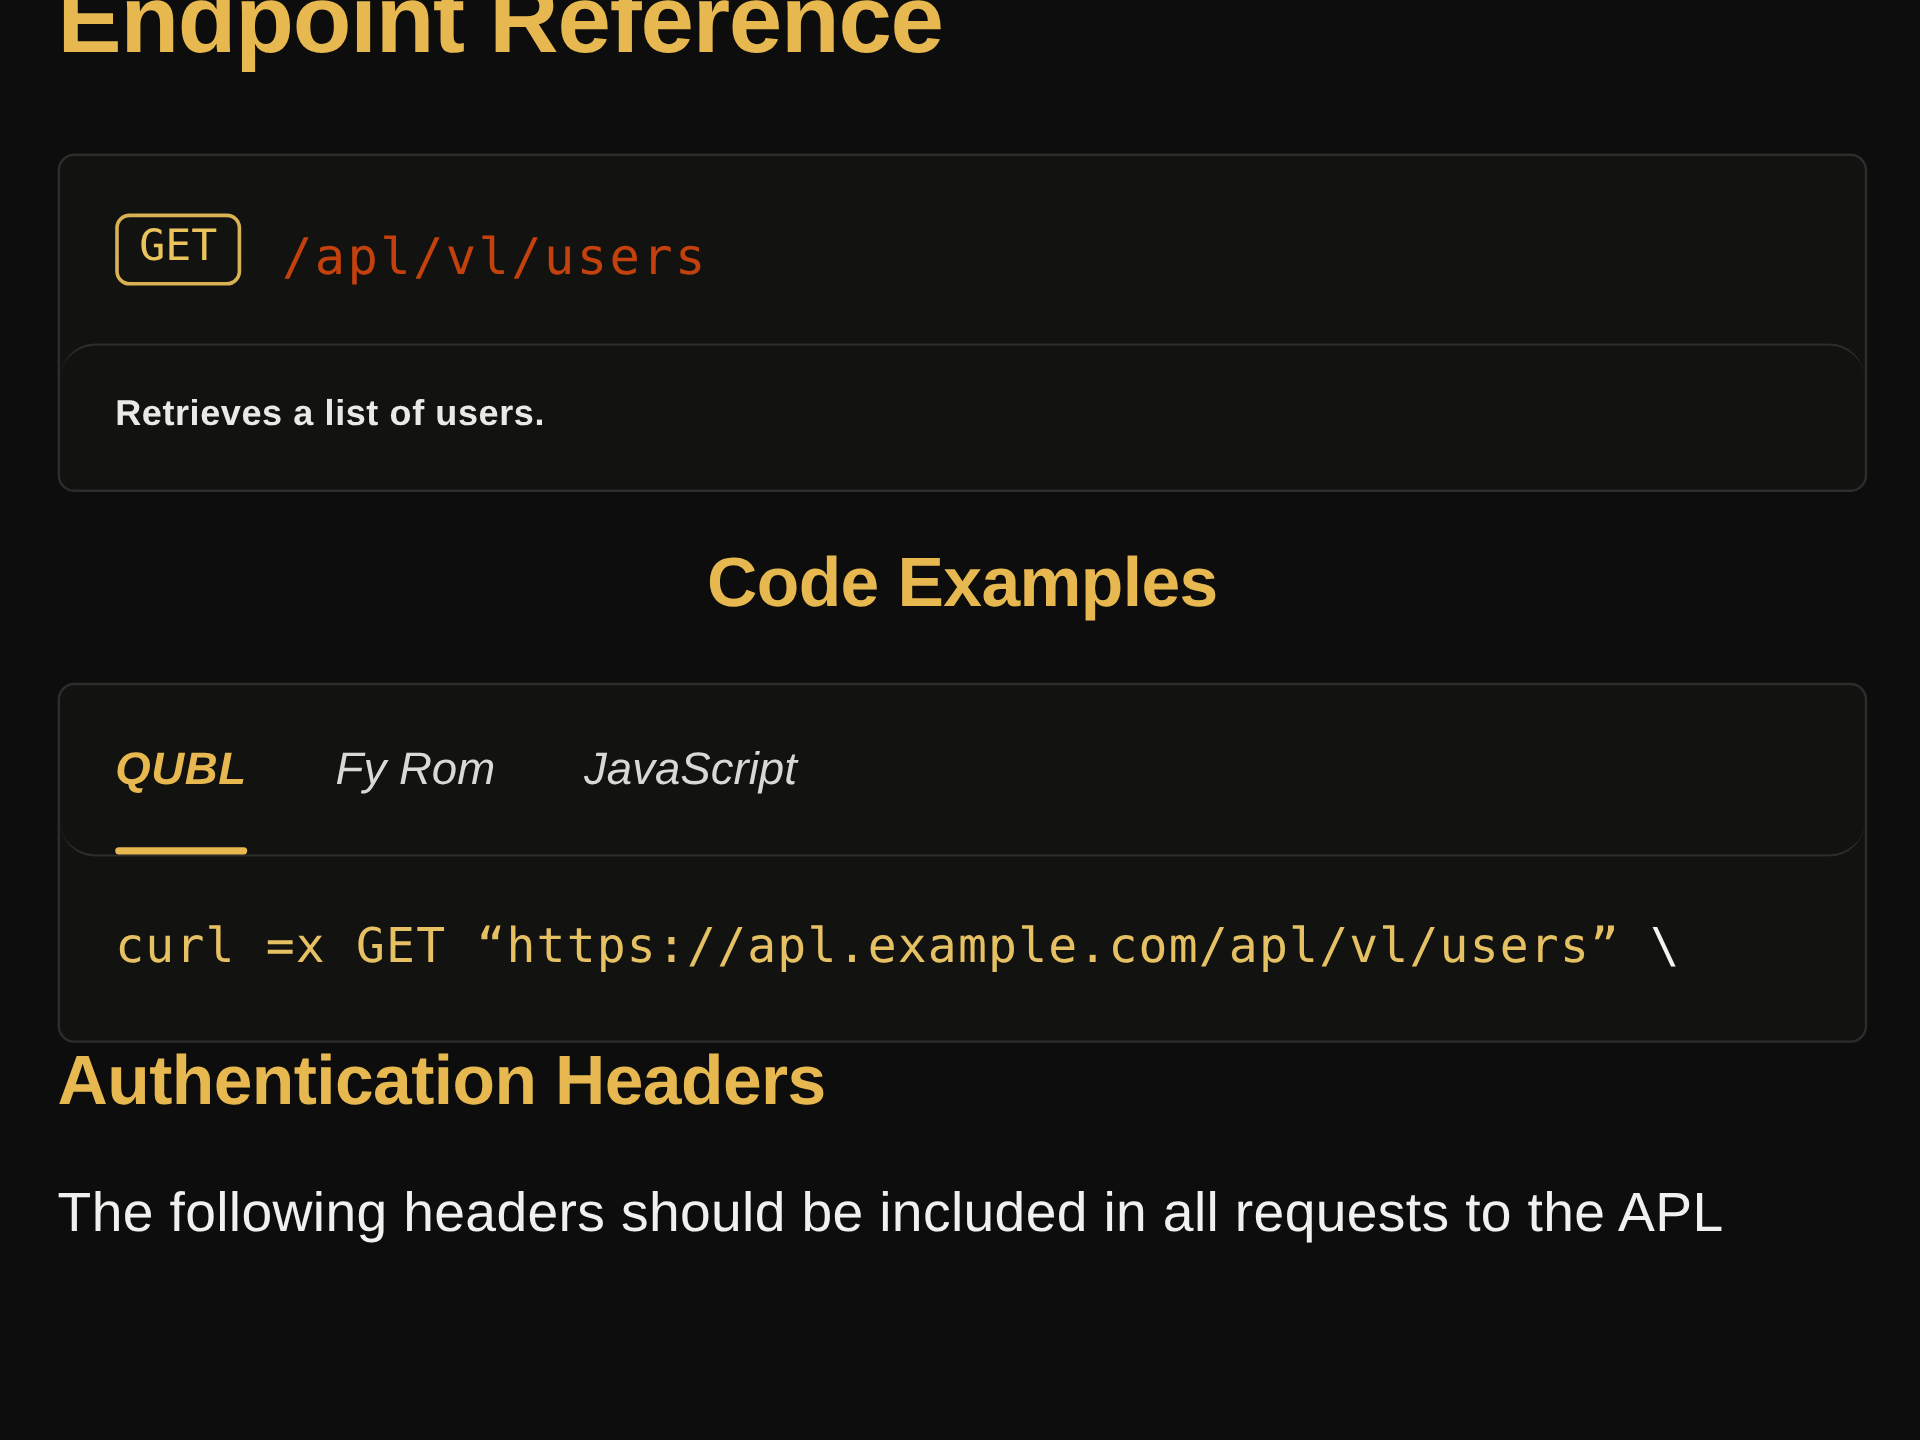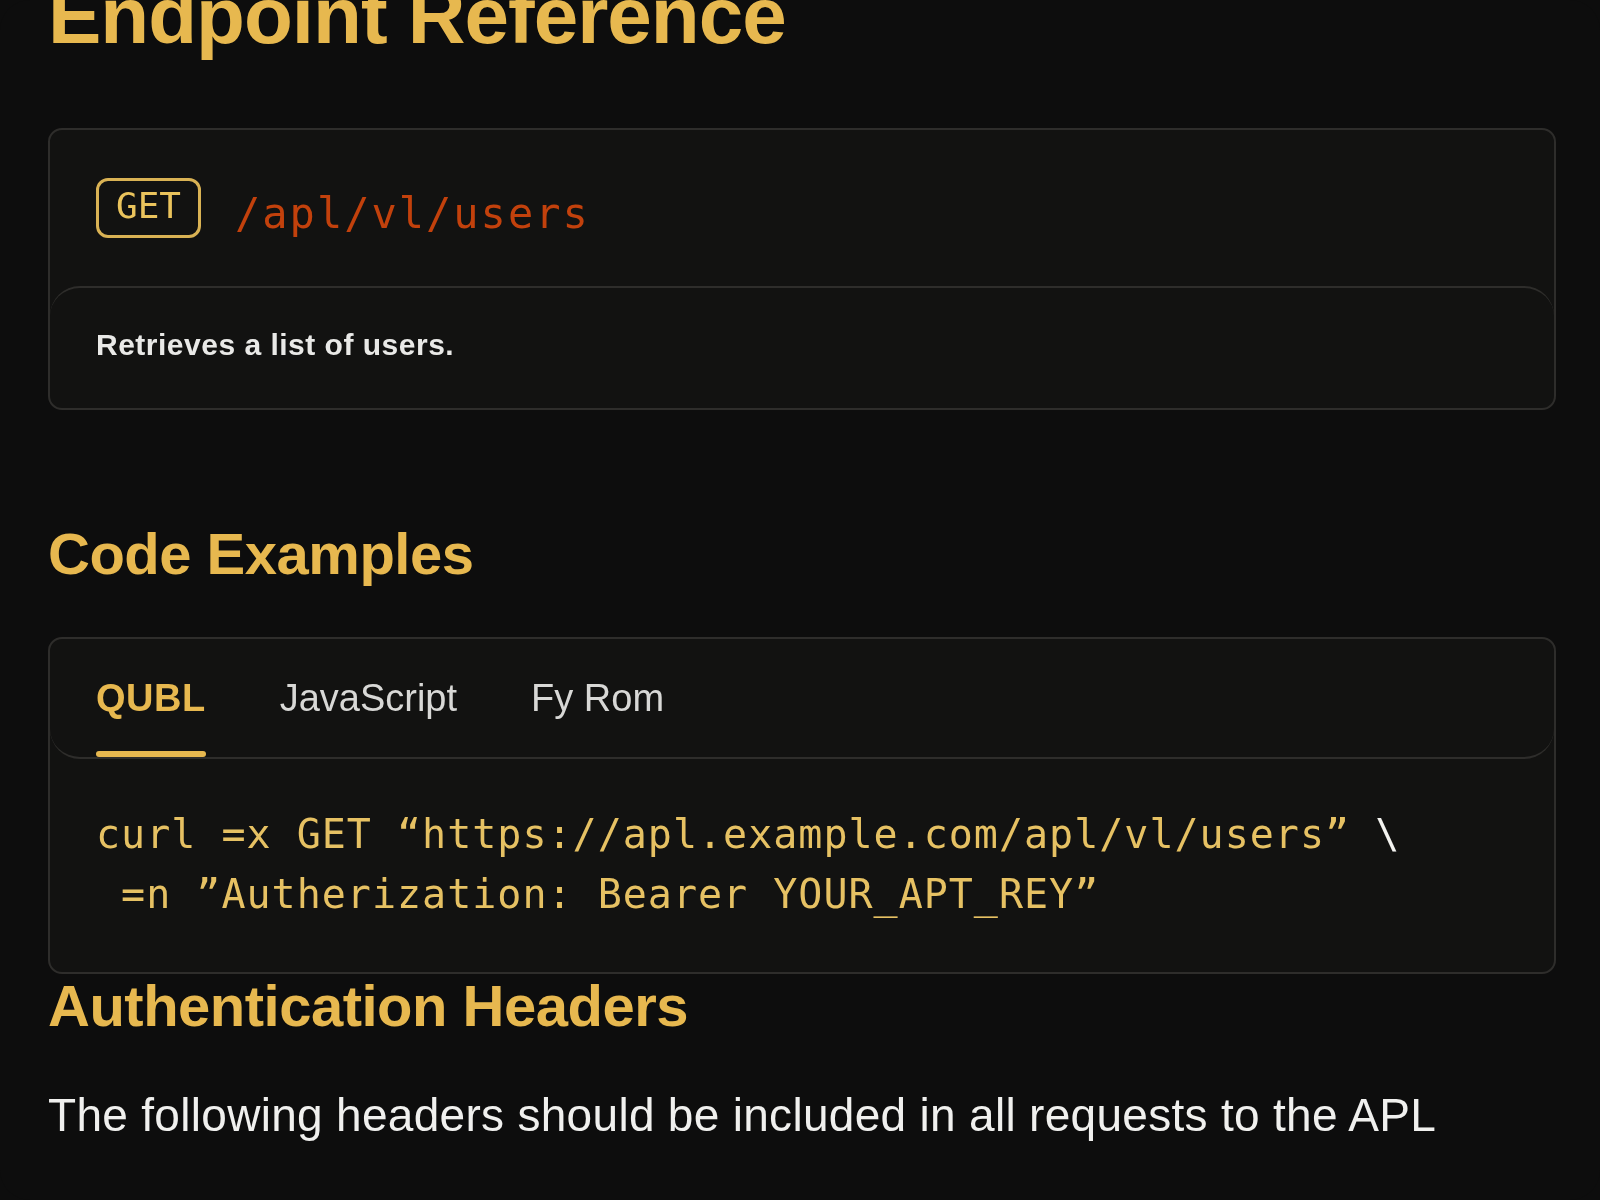--- a/index.html
+++ b/index.html
@@ -23,21 +23,21 @@
     letter-spacing: -1px;
     color: #e7b84f;
   }
   .h2 {
     font-size: 58px;
     line-height: 1.1;
     font-weight: 700;
     letter-spacing: -0.5px;
     color: #e7b84f;
   }
-  .h2.code-examples { margin-top: 112px; }
+  .h2.code-examples { margin-top: 44px; text-align: center; }
   .h2.auth-headers  { }
 
   
   .card {
     border: 2px solid #2e2d2b;
     border-radius: 14px;
     background: #121211;
     width: 100%;
   }
   .endpoint-card { margin-top: 72px; }
@@ -75,22 +75,23 @@
     font-weight: bold;
   }
 
   
   .code-card { margin-top: 52px; }
   .tab-bar {
     display: flex;
     align-items: stretch;
     gap: 74px;
     padding: 0 46px;
-    height: 120px;
+    height: 143px;
     border-bottom: 2px solid #2e2d2b;
+    font-style: italic;
   }
   .tab {
     display: flex;
     align-items: center;
     font-size: 38px;
     color: #d8d8d6;
     position: relative;
     cursor: pointer;
   }
   .tab.active {
@@ -145,26 +146,26 @@
 
   <h2 class="h2 code-examples">Code Examples</h2>
 
   <div class="card code-card">
     <div class="tab-bar">
       <div class="tab active">
         <span>QUBL</span>
         <span class="tab-underline"></span>
       </div>
       <div class="tab">
+        <span>Fy Rom</span>
+      </div>
+      <div class="tab">
         <span>JavaScript</span>
       </div>
-      <div class="tab">
-        <span>Fy Rom</span>
-      </div>
     </div>
-    <div class="code-block"><span class="code-line"><span>curl =x GET “https://apl.example.com/apl/vl/users” </span><span class="code-continuation">\</span></span><span class="code-line"> =n ”Autherization: Bearer YOUR_APT_REY”</span></div>
+    <div class="code-block"><span class="code-line"><span>curl =x GET “https://apl.example.com/apl/vl/users” </span><span class="code-continuation">\</span></span></div>
   </div>
 
   <h2 class="h2 auth-headers">Authentication Headers</h2>
 
   <p class="auth-intro">The following headers should be included in all requests to the APL</p>
 
 </div>
 
 </body></html>

